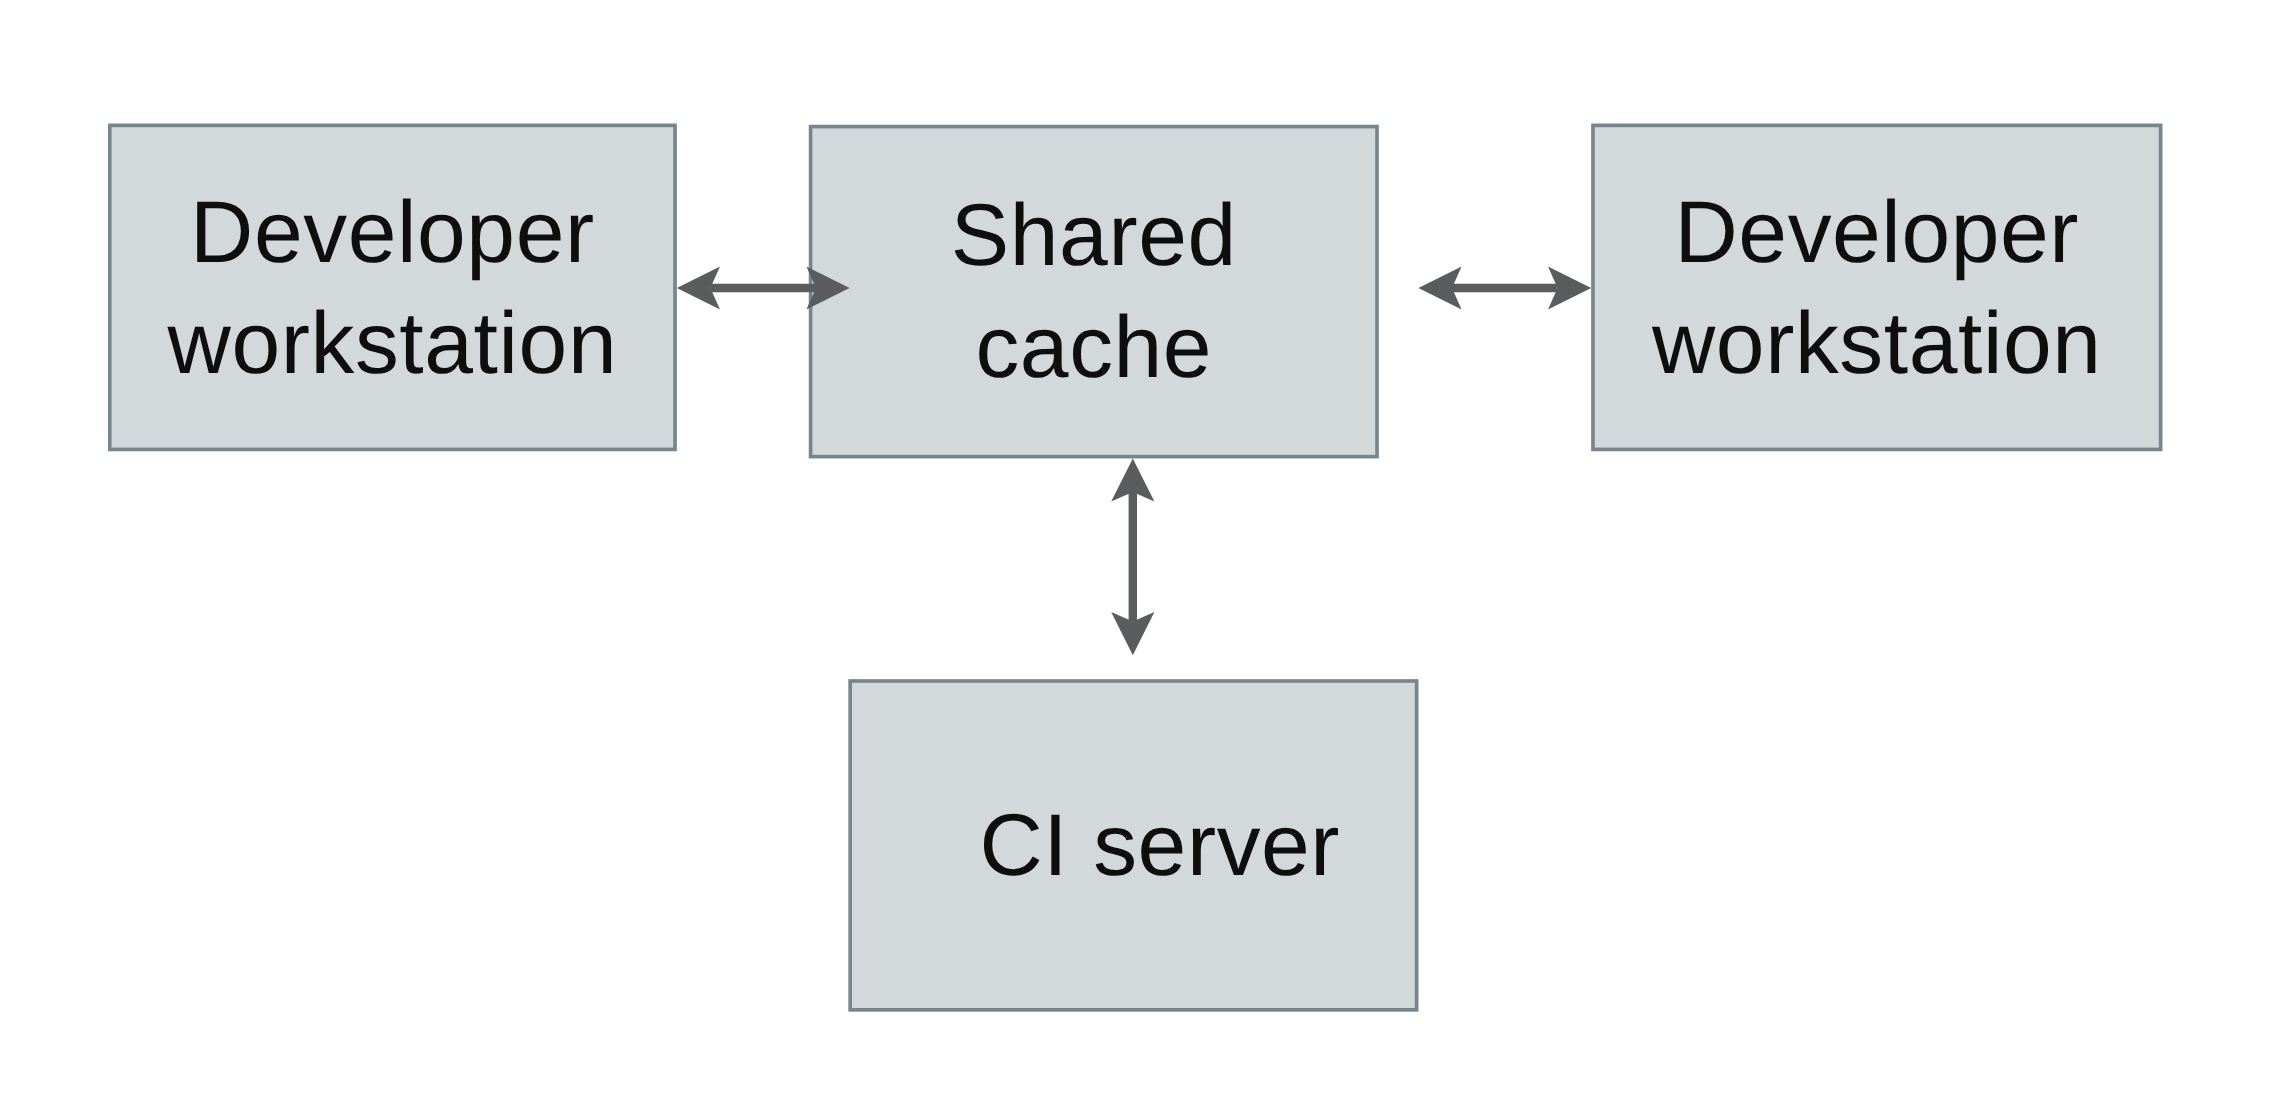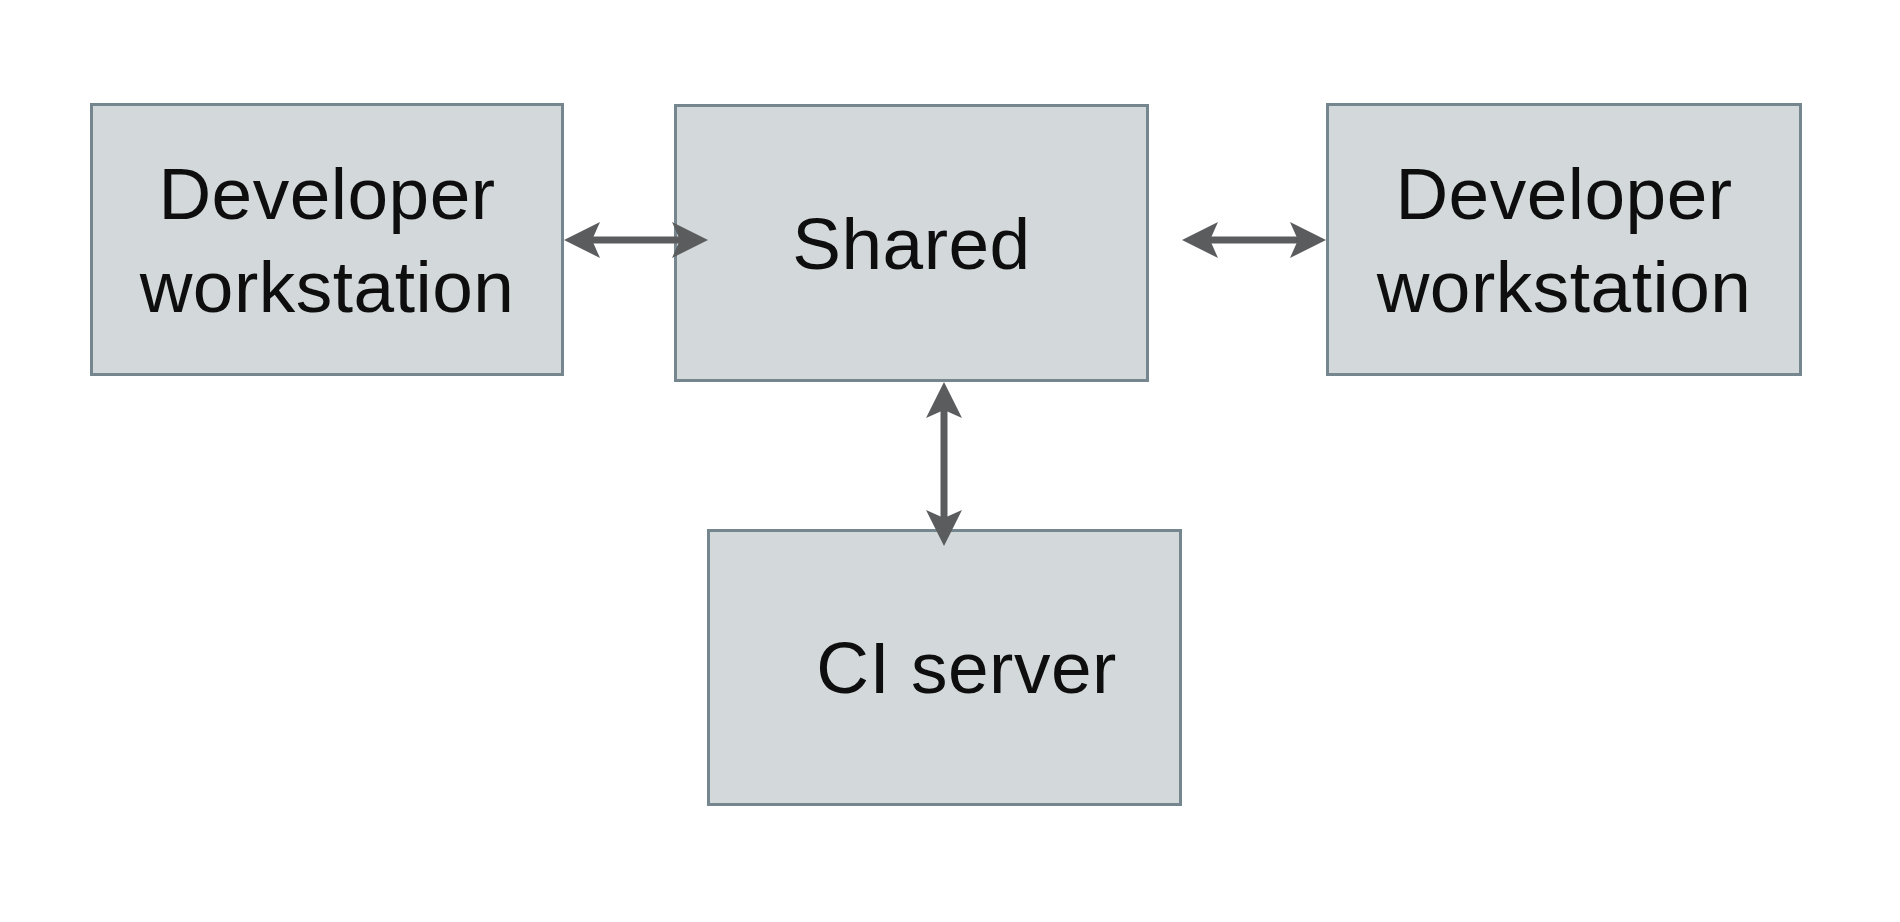--- a/index.html
+++ b/index.html
@@ -28,40 +28,41 @@
     color: var(--text, #0e0e0e);
     font-size: 73px;
     line-height: 93px;
     letter-spacing: 0.5px;
   }
   .node .line { white-space: nowrap; }
 
   #node-dev-left    { left: 90px;   top: 103px; width: 474px; height: 273px; }
   #node-shared      { left: 674px;  top: 104px; width: 475px; height: 278px; }
   #node-dev-right   { left: 1326px; top: 103px; width: 476px; height: 273px; }
-  #node-ci          { left: 707px;  top: 529px; width: 475px; height: 277px; padding-left: 44px; }
+  #node-ci          { left: 707px;  top: 566px; width: 475px; height: 277px; padding-left: 44px; }
 
   .edge { position: absolute; color: var(--arrow, #5b5c5e); }
   #edge-left     { left: 562px;  top: 212px; width: 148px; height: 56px; }
   #edge-right    { left: 1180px; top: 212px; width: 148px; height: 56px; }
   #edge-vertical { left: 916px;  top: 380px; width: 56px;  height: 168px; }
   .edge svg { display: block; width: 100%; height: 100%; }
 </style>
 </head>
 <body>
 
 <div class="stage">
 
   <div class="node" id="node-dev-left">
     <div class="line">Developer</div>
     <div class="line">workstation</div>
   </div>
 
   <div class="node" id="node-shared">
     <div class="line">Shared</div>
+    <div class="line">cache</div>
   </div>
 
   <div class="node" id="node-dev-right">
     <div class="line">Developer</div>
     <div class="line">workstation</div>
   </div>
 
   <div class="node" id="node-ci">
     <div class="line">CI server</div>
   </div>

